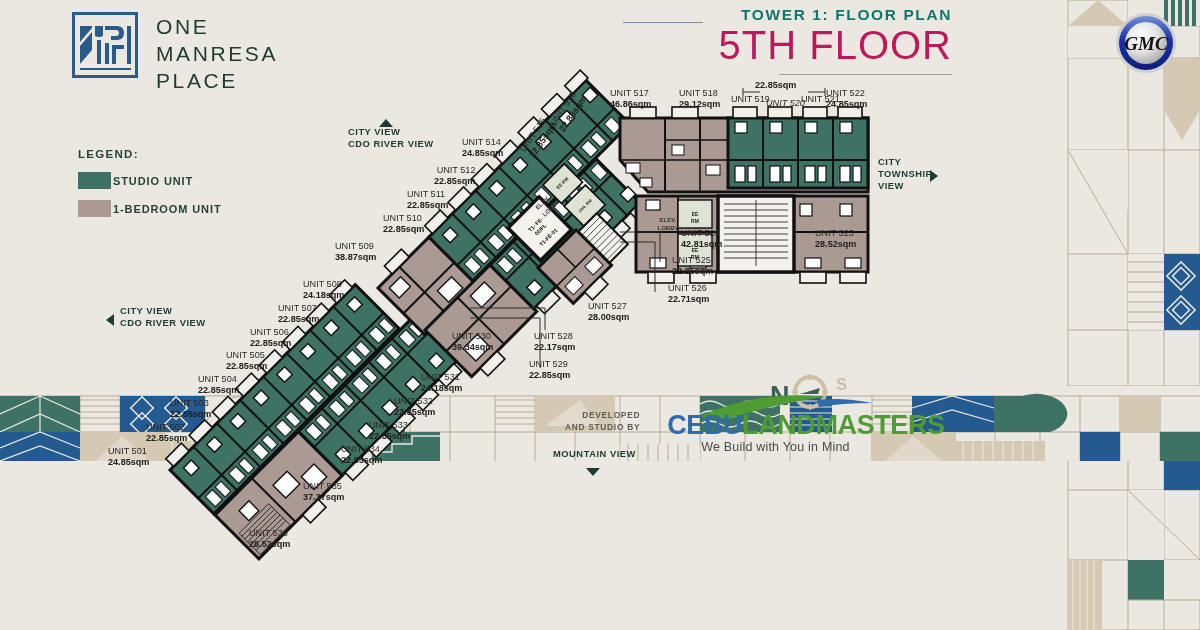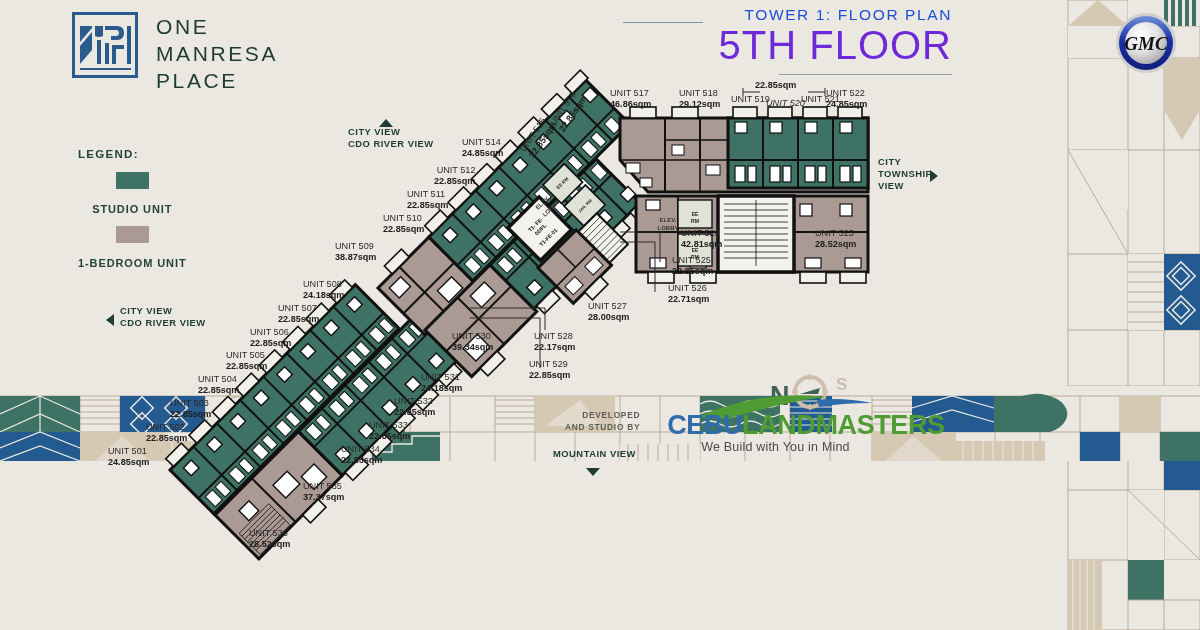--- a/index.html
+++ b/index.html
@@ -19,38 +19,38 @@
   .brand{position:absolute;left:72px;top:12px;display:flex;align-items:flex-start;gap:18px;}
   .brand-mark{width:66px;height:66px;flex:none;}
   .brand-name{
     font-size:21px;line-height:1.28;letter-spacing:2.6px;
     color:#1f3a33;font-weight:400;margin-top:2px;
   }
   .brand-name div{white-space:nowrap;}
 
   .title-wrap{position:absolute;right:248px;top:6px;text-align:right;}
   .tower-line{
-    font-size:15.5px;letter-spacing:1.6px;color:#1d4ed8;font-weight:400;
+    font-size:15.5px;letter-spacing:1.6px;color:#0f766e;font-weight:700;
     margin-bottom:1px;
   }
   .floor-line{
-    font-size:40px;letter-spacing:1px;color:#6d28d9;font-weight:400;
+    font-size:40px;letter-spacing:1px;color:#be185d;font-weight:400;
     line-height:1.02;
   }
   .title-underline{
     height:1px;background:#8fa39c;margin-top:8px;margin-left:60px;
   }
   .title-lead{
     position:absolute;left:-96px;top:16px;width:80px;height:1px;background:#7b8fa8;
   }
 
   
   .legend{position:absolute;left:78px;top:148px;}
   .legend-title{font-size:11.5px;font-weight:700;letter-spacing:1.3px;color:#24413a;margin-bottom:12px;}
-  .legend-row{display:flex;align-items:center;gap:14px;margin-bottom:11px;flex-direction:column;}
+  .legend-row{display:flex;align-items:center;gap:2px;margin-bottom:11px;}
   .legend-sw{width:33px;height:17px;}
   .legend-lb{font-size:11px;font-weight:700;letter-spacing:0.9px;color:#24413a;}
 
   
   .vlabel{position:absolute;font-size:9.1px;font-weight:700;color:#20201e;line-height:1.25;white-space:nowrap;}
   .vlabel .nm{display:block;font-weight:400;color:#2a2a28;}
   .vlabel .sq{display:block;font-weight:700;}
   .vlabel.c{text-align:center;}
 
   .viewlabel{position:absolute;font-size:9.4px;font-weight:700;letter-spacing:0.5px;color:#1d3b34;line-height:1.3;white-space:nowrap;}

